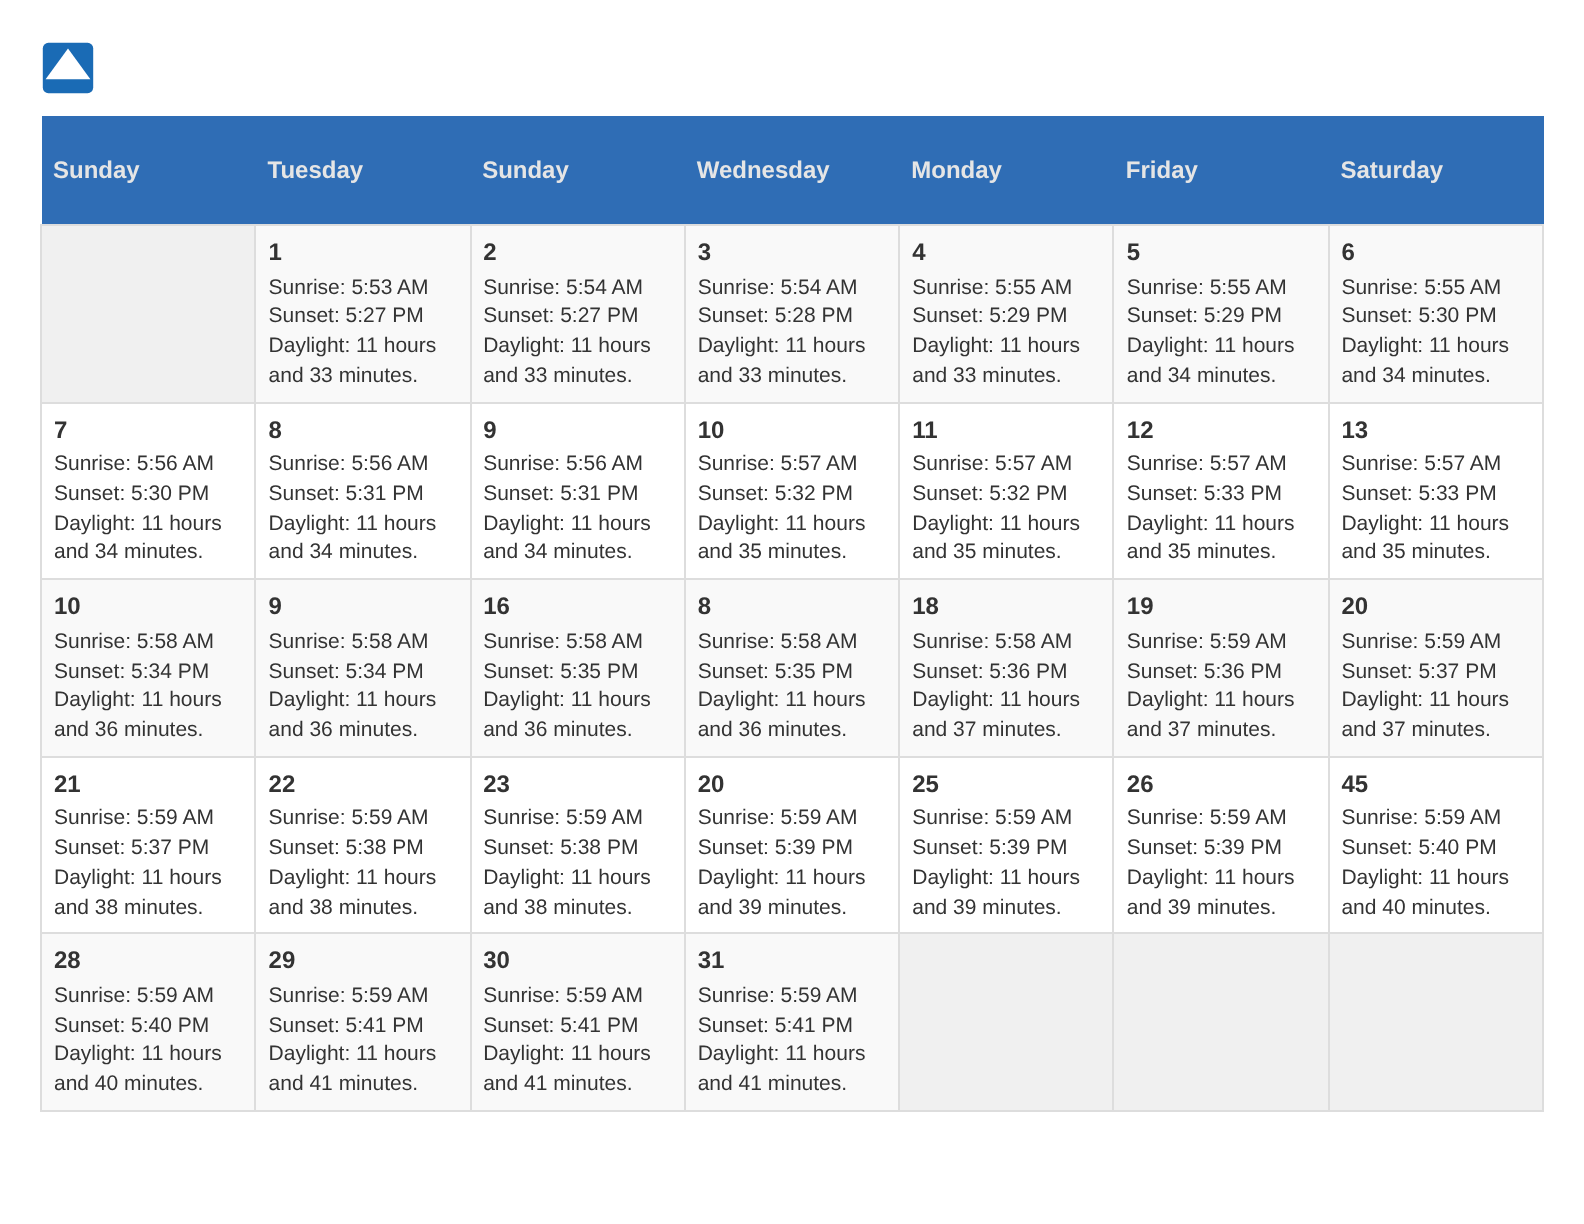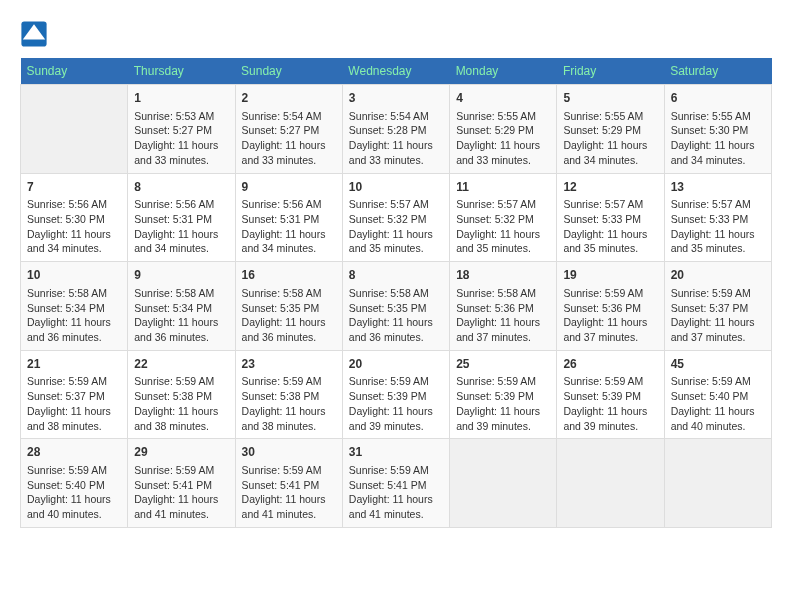--- a/index.html
+++ b/index.html
@@ -45,25 +45,25 @@
       font-weight: normal;
       color: #555;
     }
     table {
       width: 100%;
       border-collapse: collapse;
       font-size: 11px;
     }
     thead tr th {
       background-color: #2f6db5;
-      color: #86efac;
+      color: #e5e5e5;
       text-align: left;
-      padding: 6px 6px;
+      padding: 20px 6px;
       font-size: 12px;
-      font-weight: normal;
+      font-weight: bold;
     }
     tbody tr td {
       vertical-align: top;
       padding: 5px 6px;
       border: 1px solid #ddd;
       color: #333;
       line-height: 1.4;
     }
     tbody tr:nth-child(odd) td {
       background-color: #f9f9f9;
@@ -101,21 +101,21 @@
   <div class="title-block">
     <h1></h1>
     <h2></h2>
   </div>
 </div>
 
 <table>
   <thead>
     <tr>
     <th>Sunday</th>
-        <th>Thursday</th>
+        <th>Tuesday</th>
         <th>Sunday</th>
         <th>Wednesday</th>
         <th>Monday</th>
         <th>Friday</th>
         <th>Saturday</th>
       </tr>
   </thead>
   <tbody>
   <tr>
         <td class="empty-cell"></td>

